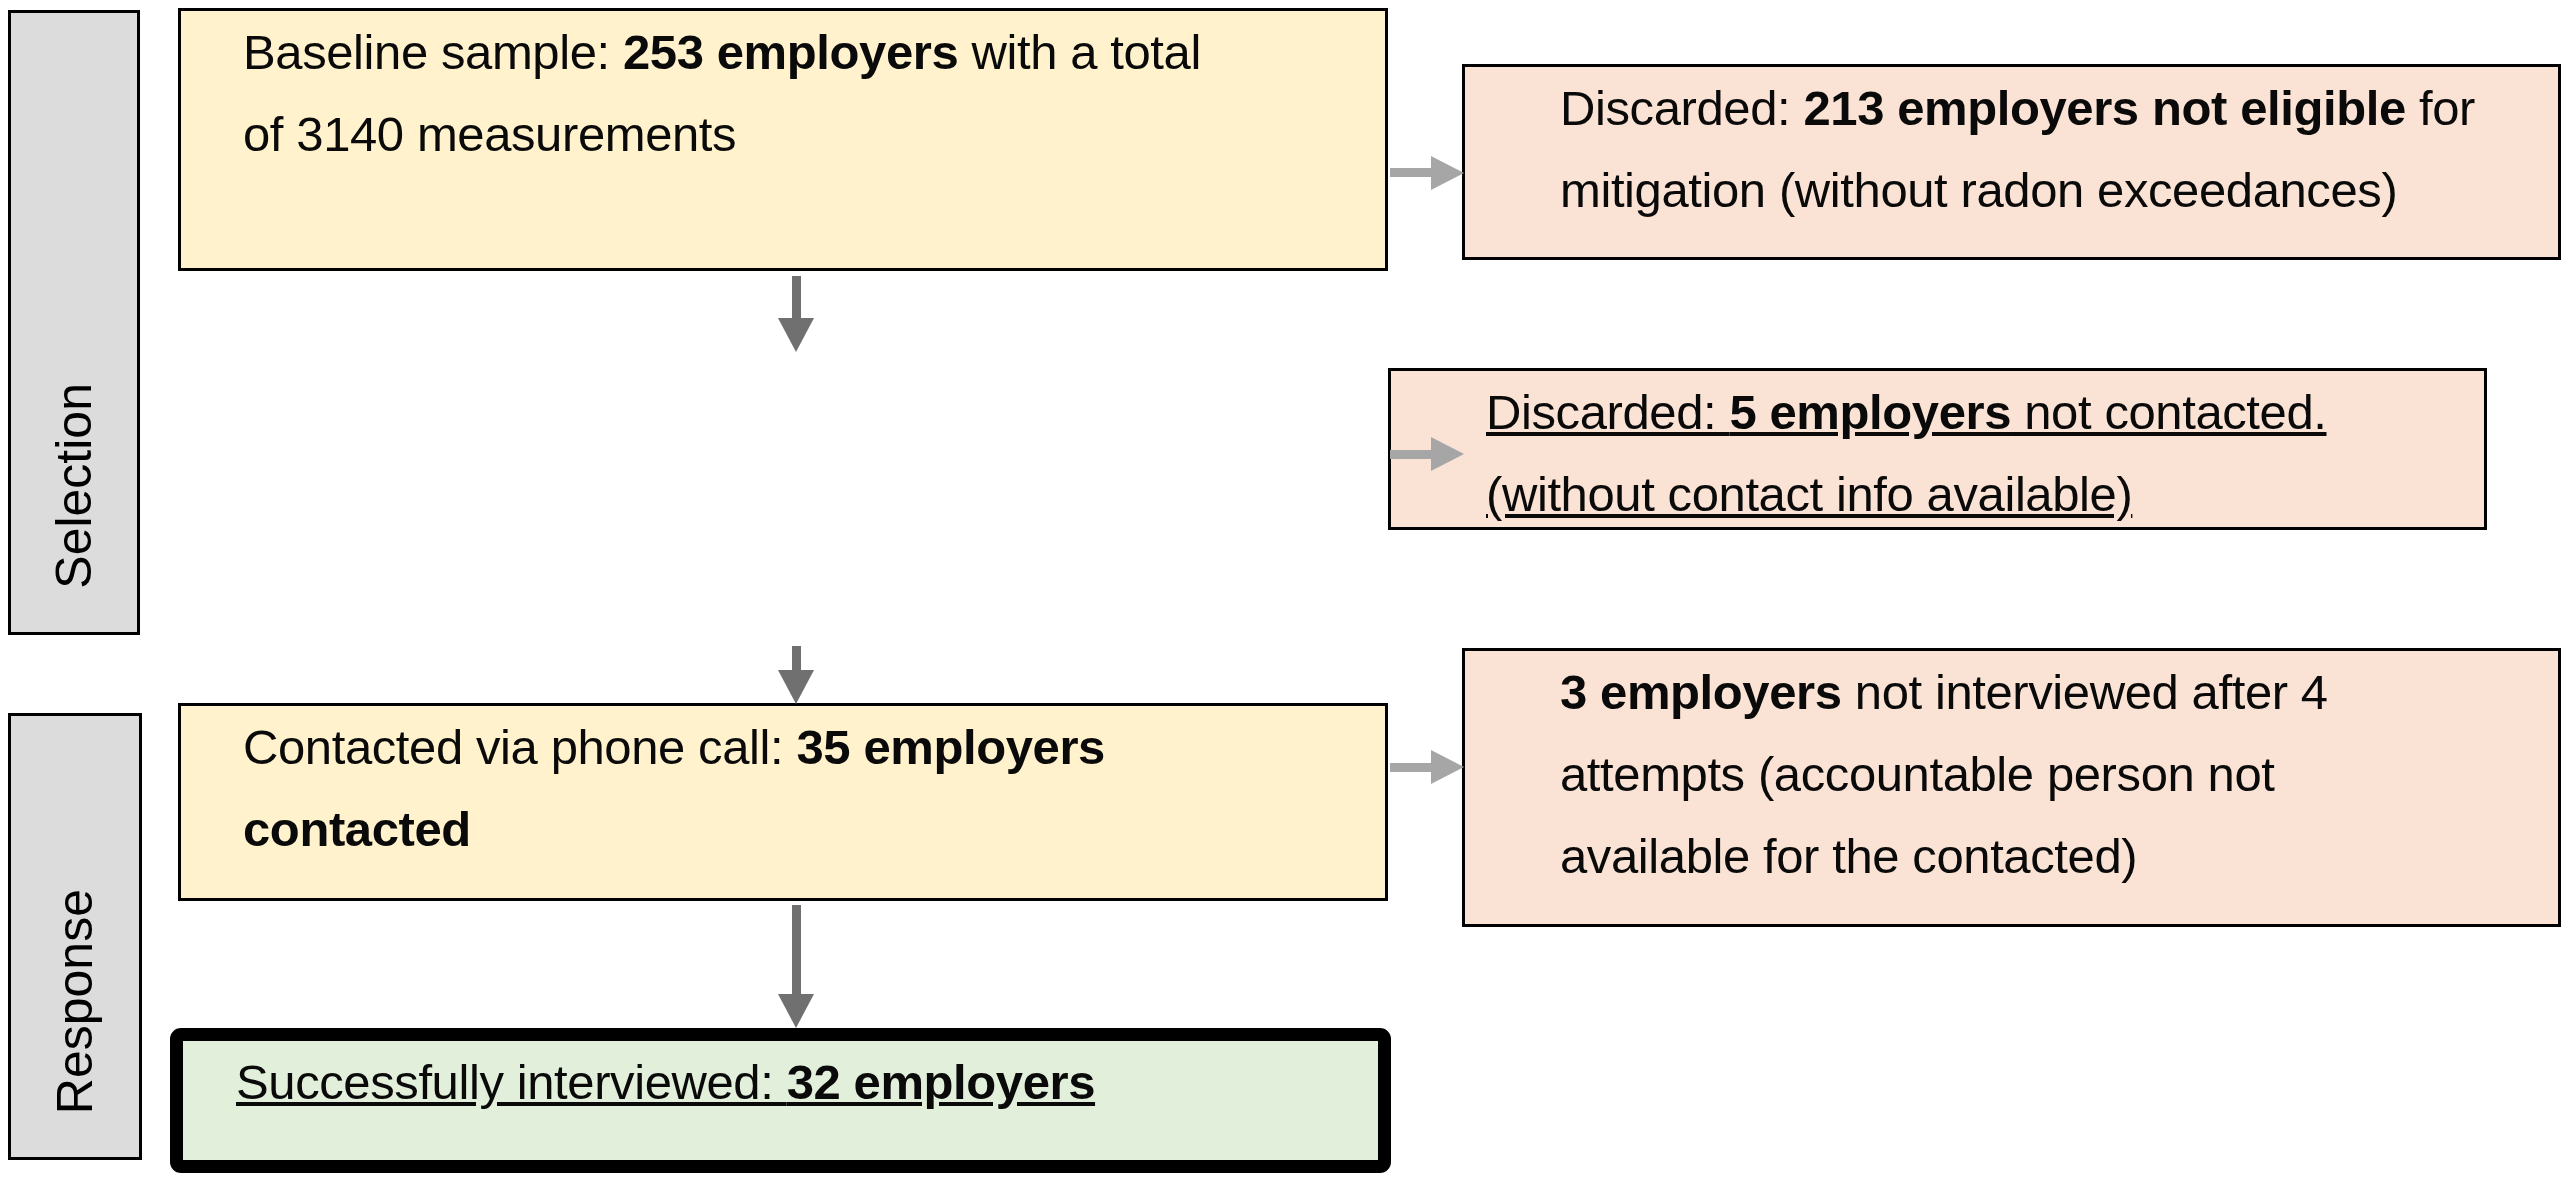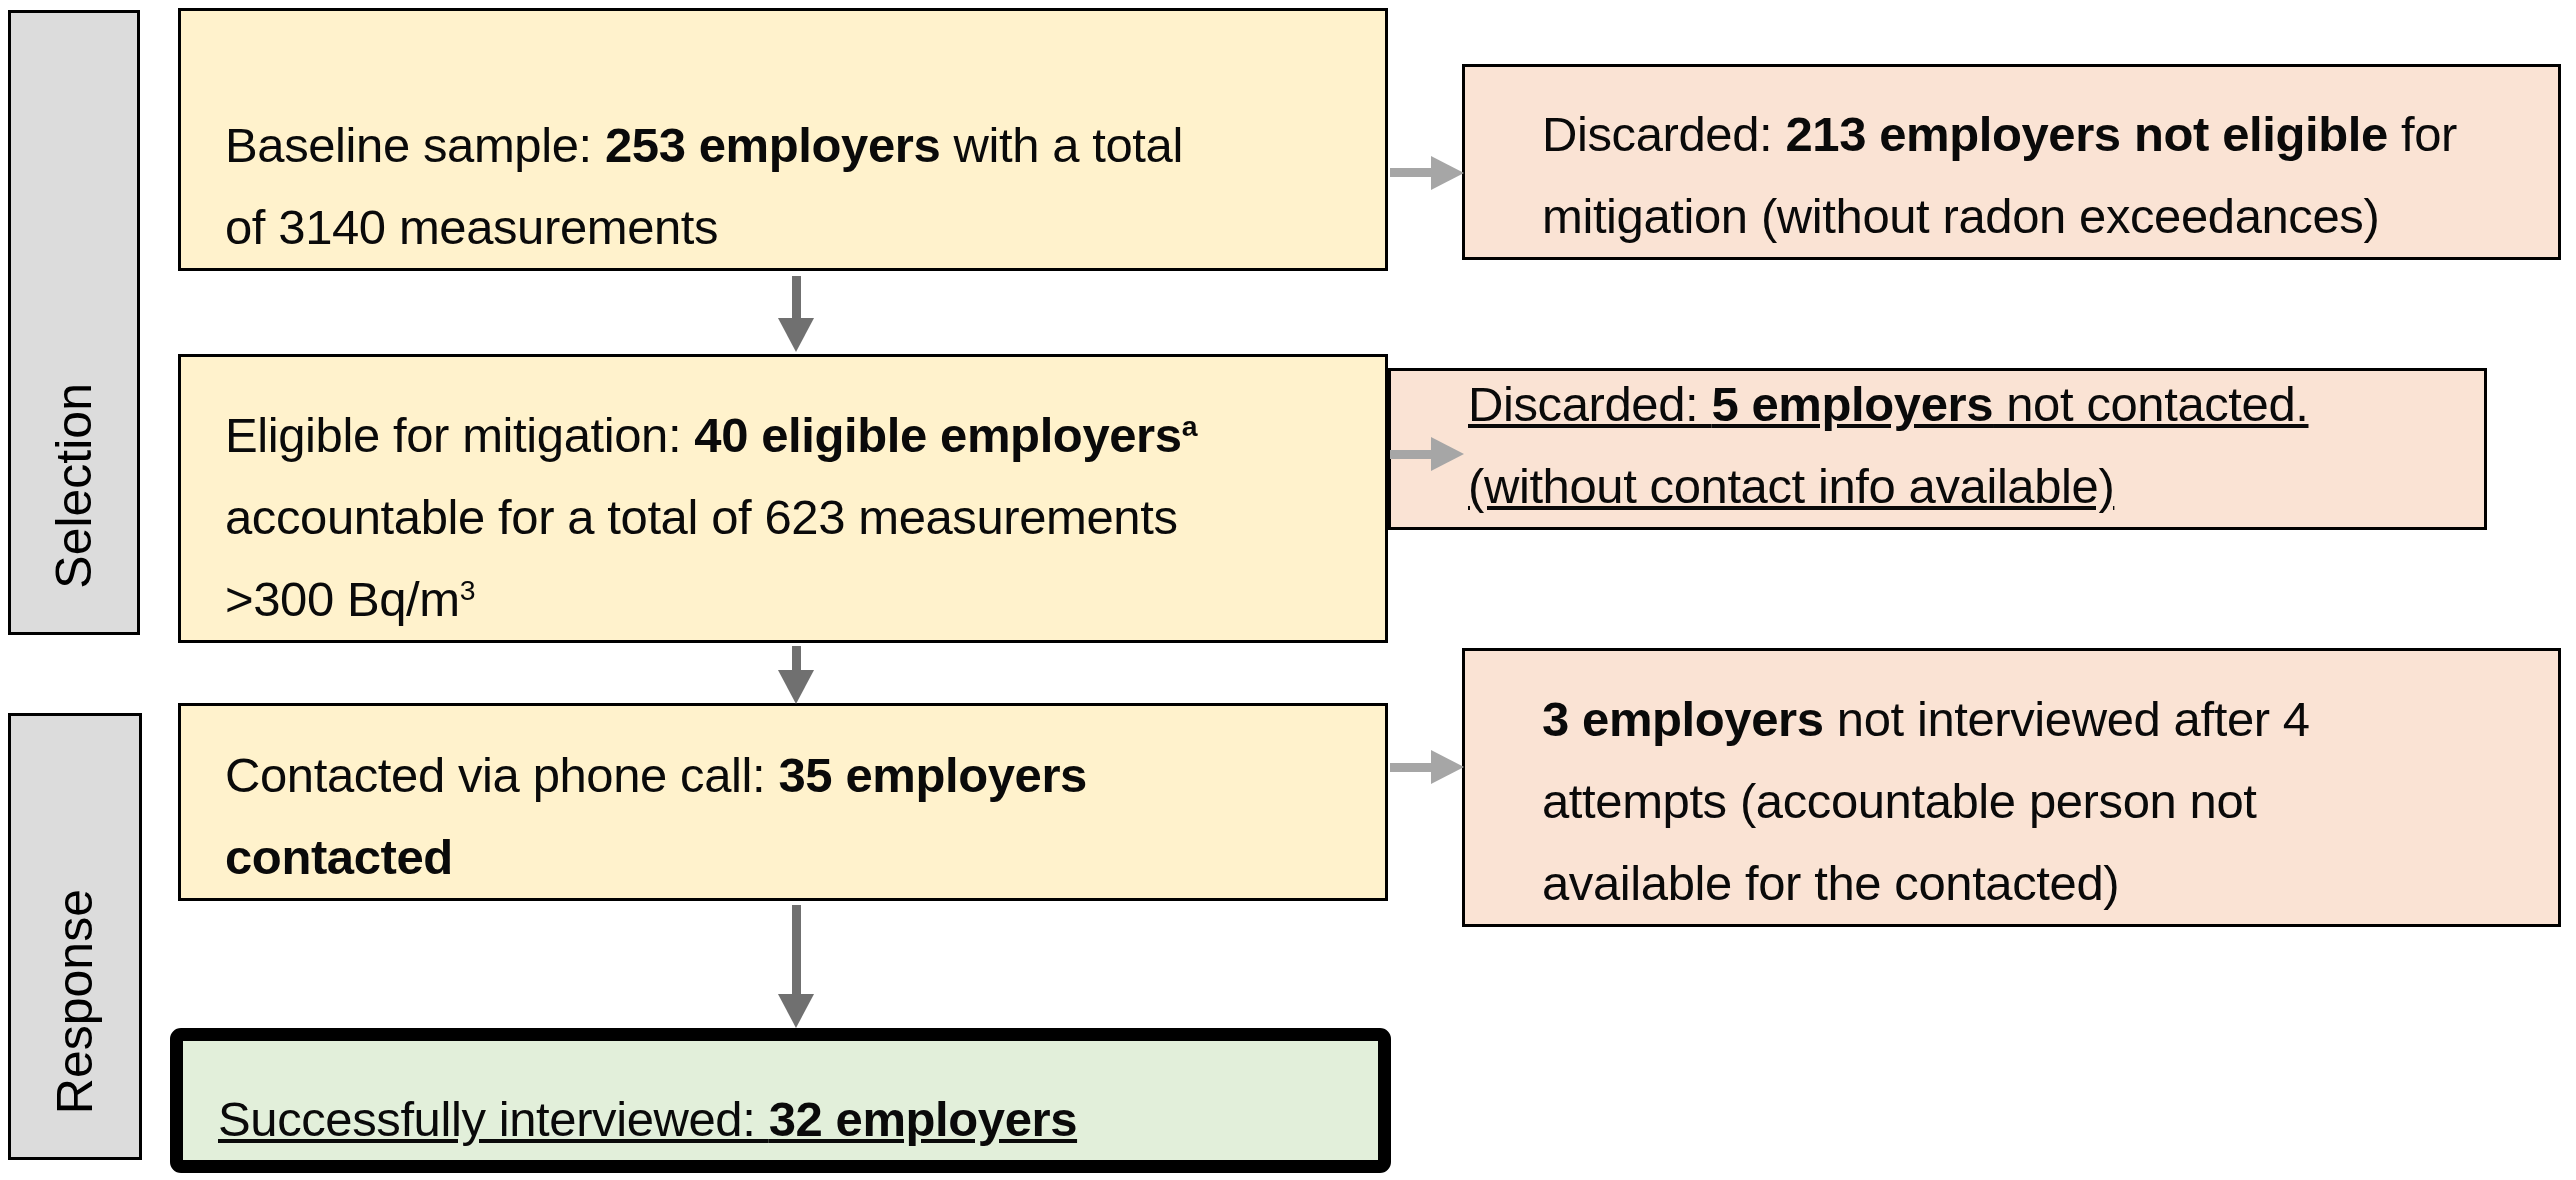--- a/index.html
+++ b/index.html
@@ -13,26 +13,27 @@
   }
   *{box-sizing:border-box;margin:0;padding:0;}
   html,body{background:#ffffff;}
   body{font-family:"Liberation Sans", sans-serif;}
   .stage{position:relative;width:2576px;height:1180px;background:#ffffff;overflow:hidden;}
 
   .box{
     position:absolute;
     border:3.1px solid var(--border);
     display:flex;
-    align-items:flex-end;
+    align-items:flex-start;
     font-size:49px;
     line-height:82px;
     letter-spacing:-0.4px;
     color:#0a0a0a;
     overflow:hidden;
+    padding-left:18px;
   }
   .box .txt{padding-left:44px;padding-right:15.7px;white-space:nowrap;}
   .main-box{background:var(--main-fill);}
   .side-box{background:var(--side-fill);}
   .side-box .txt{padding-left:41px;margin-left:36px;}
   .final-box{
     background:var(--final-fill);
     border:13.4px solid var(--border);
     border-radius:11px;
   }
@@ -76,23 +77,20 @@
   </div>
 
   <div class="vlabel" style="left:7.9px;top:713px;width:134px;height:447px;">
     <span class="vtxt">Response</span>
   </div>
 
   <div class="box main-box" style="left:178px;top:7.9px;width:1210px;height:263px;">
     <div class="txt"><span>Baseline sample: </span><b>253 employers</b><span> with a total</span><br><span>of 3140 measurements</span></div>
   </div>
 
-  <div class="box main-box" style="left:178px;top:354px;width:1210px;height:289px;">
-    <div class="txt"><span>Eligible for mitigation: </span><b>40 eligible employers</b><sup><b>a</b></sup><br><span>accountable for a total of 623 measurements</span><br><span>&gt;300 Bq/m</span><sup><span>3</span></sup></div>
-  </div>
 
   <div class="box main-box" style="left:178px;top:703px;width:1210px;height:198px;">
     <div class="txt"><span>Contacted via phone call: </span><b>35 employers</b><br><b>contacted</b></div>
   </div>
 
   <div class="box final-box" style="left:170px;top:1028px;width:1221px;height:145px;">
     <div class="txt"><span>Successfully interviewed: </span><b>32 employers</b></div>
   </div>
 
   <div class="box side-box" style="left:1462px;top:64px;width:1099px;height:196px;">

